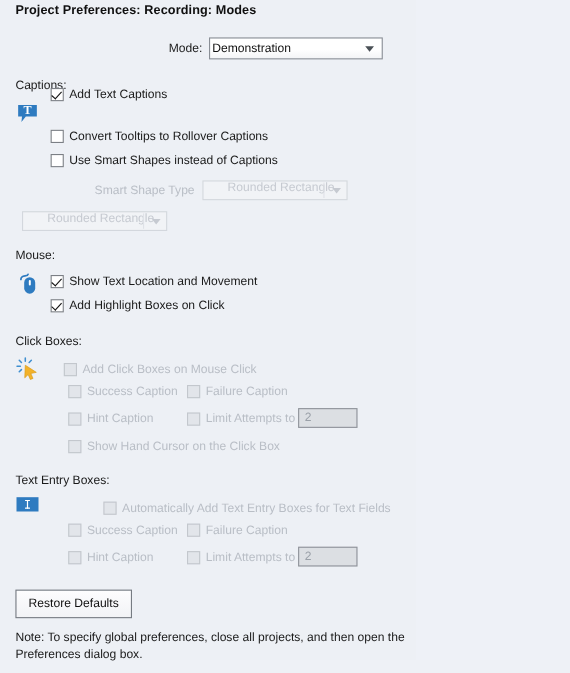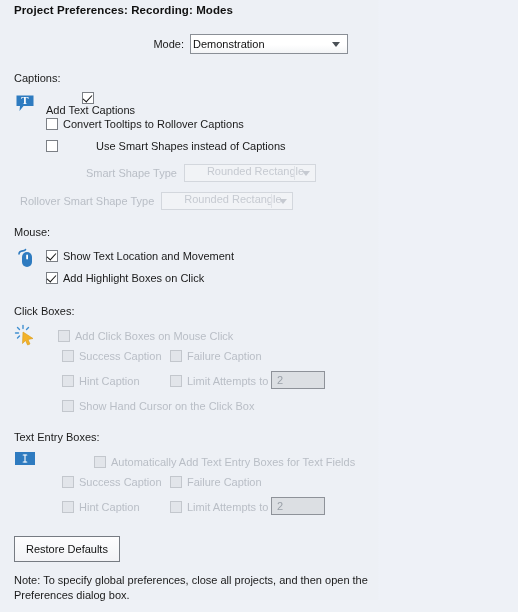--- a/index.html
+++ b/index.html
@@ -225,46 +225,45 @@
 
   <div class="sect-head" style="top:72px;">Captions:</div>
 
   <div class="icon" style="left:14px; top:92px;">
     <svg width="22" height="22" viewBox="0 0 22 22">
       <path d="M2.5 3.5 H19.5 V14 H9.5 L5.5 19 L6 14 H2.5 Z" fill="#2e7bc0"></path>
       <text x="11" y="12" font-family="Liberation Serif, serif" font-size="11" font-weight="bold" fill="#ffffff" text-anchor="middle">T</text>
     </svg>
   </div>
 
-  <div class="crow" style="left:46px; top:92px;flex-direction:column;">
+  <div class="crow" style="left:46px; top:80px;">
     <span class="cb checked"></span>
     <span class="lbl">Add Text Captions</span>
   </div>
 
   <div class="crow" style="left:46px; top:118px;">
     <span class="cb"></span>
     <span class="lbl">Convert Tooltips to Rollover Captions</span>
   </div>
 
-  <div class="crow" style="left:46px; top:140px;gap:33px;">
+  <div class="crow" style="left:46px; top:140px;">
     <span class="cb"></span>
     <span class="lbl">Use Smart Shapes instead of Captions</span>
   </div>
 
   <div class="drow" style="left:86px; top:164px;">
     <span class="dlab">Smart Shape Type</span>
     <div class="combo-dis">
       <span>Rounded Rectangle</span>
       <span class="sep"></span>
       <span class="arrow-dis"></span>
     </div>
   </div>
 
   <div class="drow" style="left:20px; top:192px;">
-    <span class="dlab">Rollover Smart Shape Type</span>
     <div class="combo-dis">
       <span>Rounded Rectangle</span>
       <span class="sep"></span>
       <span class="arrow-dis"></span>
     </div>
   </div>
 
   <div class="sect-head" style="top:226px;">Mouse:</div>
 
   <div class="icon" style="left:14px; top:245px;">

